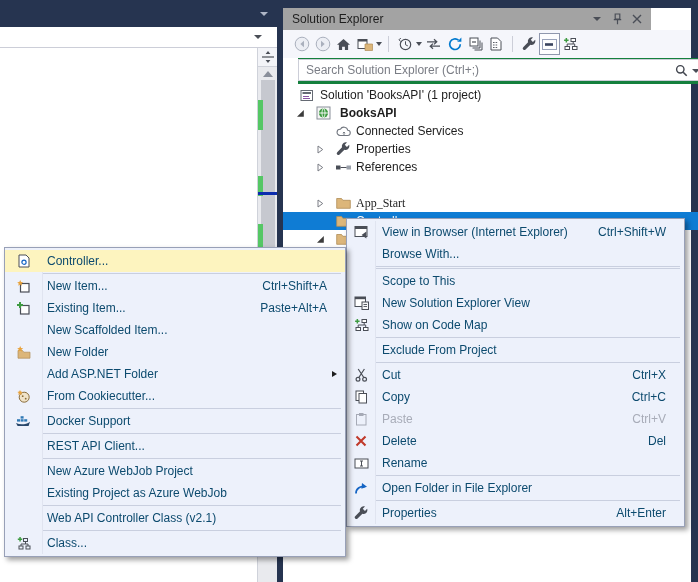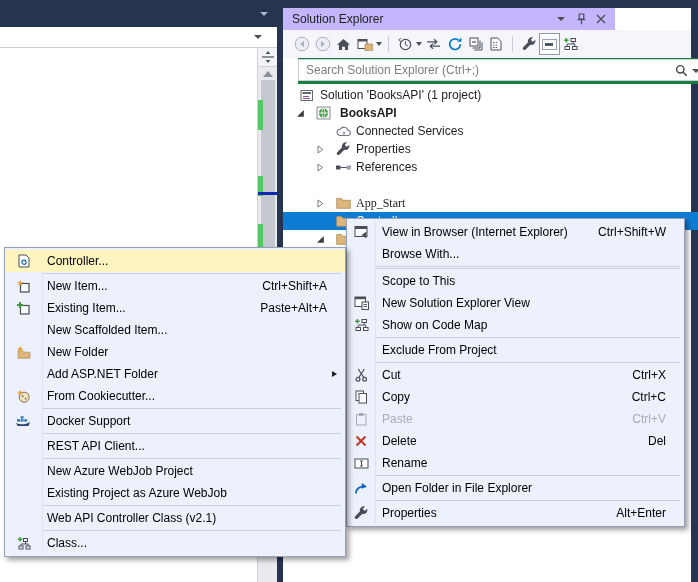--- a/index.html
+++ b/index.html
@@ -21,21 +21,21 @@
   #sb-up{position:absolute;left:5px;top:23px;width:0;height:0;border-left:5px solid transparent;border-right:5px solid transparent;border-bottom:6px solid #8a8f9b}
   #sb-thumb{position:absolute;left:3px;top:32px;width:14px;height:185px;background:#c6c8cf}
   .sb-mark{position:absolute;left:0;width:5px;background:#55c765}
   #sb-caret-line{position:absolute;left:0;width:20px;height:3px;background:#0a2bad}
 
   #panel-divider{left:277px;top:27px;width:6px;height:555px;background:#263450}
 
   
   #se-top{left:283px;top:0;width:415px;height:8px;background:#263450}
   #se-right-edge{left:691px;top:0;width:7px;height:582px;background:#263450}
-  #se-titlebar{left:283px;top:8px;width:332px;height:22px;background:#c4b5fd;display:flex;align-items:center;padding:0 6px 0 9px;box-sizing:border-box}
+  #se-titlebar{left:283px;top:8px;width:368px;height:22px;background:#a3a3a3;display:flex;align-items:center;padding:0 6px 0 9px;box-sizing:border-box}
   #se-title{flex:1}
   .tbtn{display:flex;align-items:center;justify-content:center;width:16px;height:16px;margin-left:4px}
   #se-toolbar{left:283px;top:30px;width:408px;height:28px;background:#f5f6fb;display:flex;align-items:center;padding-left:8px;box-sizing:border-box}
   .tbb{width:21px;height:22px;display:flex;align-items:center;justify-content:center;flex:none}
   .tbb.sel{background:#fdfdfe;border:1px solid #8f97ad;box-sizing:border-box}
   .tb-caret{width:8px;display:flex;justify-content:center;flex:none}
   .tb-caret i{width:0;height:0;border-left:3.5px solid transparent;border-right:3.5px solid transparent;border-top:4px solid #4a4e57}
   .tb-sep{width:1px;height:16px;background:#ccced8;margin:0 5px;flex:none}
 
   #se-search-row{left:298px;top:58px;width:408px;height:26px;background:#15803d}
@@ -50,21 +50,21 @@
   .trow .t-lb{white-space:nowrap}
   .trow.bold .t-lb{font-weight:bold}
 
   
   .menu{position:absolute;background:#edf1fb;border:1px solid #98a0b7;box-shadow:3px 3px 5px rgba(0,0,0,.38);padding:2px 0;box-sizing:border-box;z-index:10}
   .menu::before{content:"";position:absolute;top:2px;bottom:2px;width:1px;background:#e0e4f0}
   #context-menu{left:346px;top:218px;width:339px}
   #context-menu::before{left:28px}
   #add-submenu{left:4px;top:247px;width:342px}
   #add-submenu::before{left:37px}
-  .mi{position:relative;display:flex;align-items:center;height:22px;color:#000000}
+  .mi{position:relative;display:flex;align-items:center;height:22px;color:#0c4a6e}
   .mi.hl{background:#fdf4bf}
   .mi.dis{color:#a8acb8}
   .mi-ic{width:28px;display:flex;align-items:center;justify-content:center;flex:none}
   #add-submenu .mi-ic{width:37px}
   .mi-label{padding-left:7px;white-space:nowrap}
   #add-submenu .mi-label{padding-left:5px}
   .mi-sc{margin-left:auto;padding-right:18px;white-space:nowrap}
   .mi-arrow{position:absolute;right:8px;top:7.5px;width:0;height:0;border-left:5px solid #1e1e1e;border-top:3.5px solid transparent;border-bottom:3.5px solid transparent}
   .msep{height:1px;background:#c9cfdf;margin:1px 4px 1px 28px}
   #add-submenu .msep{margin-left:37px}

